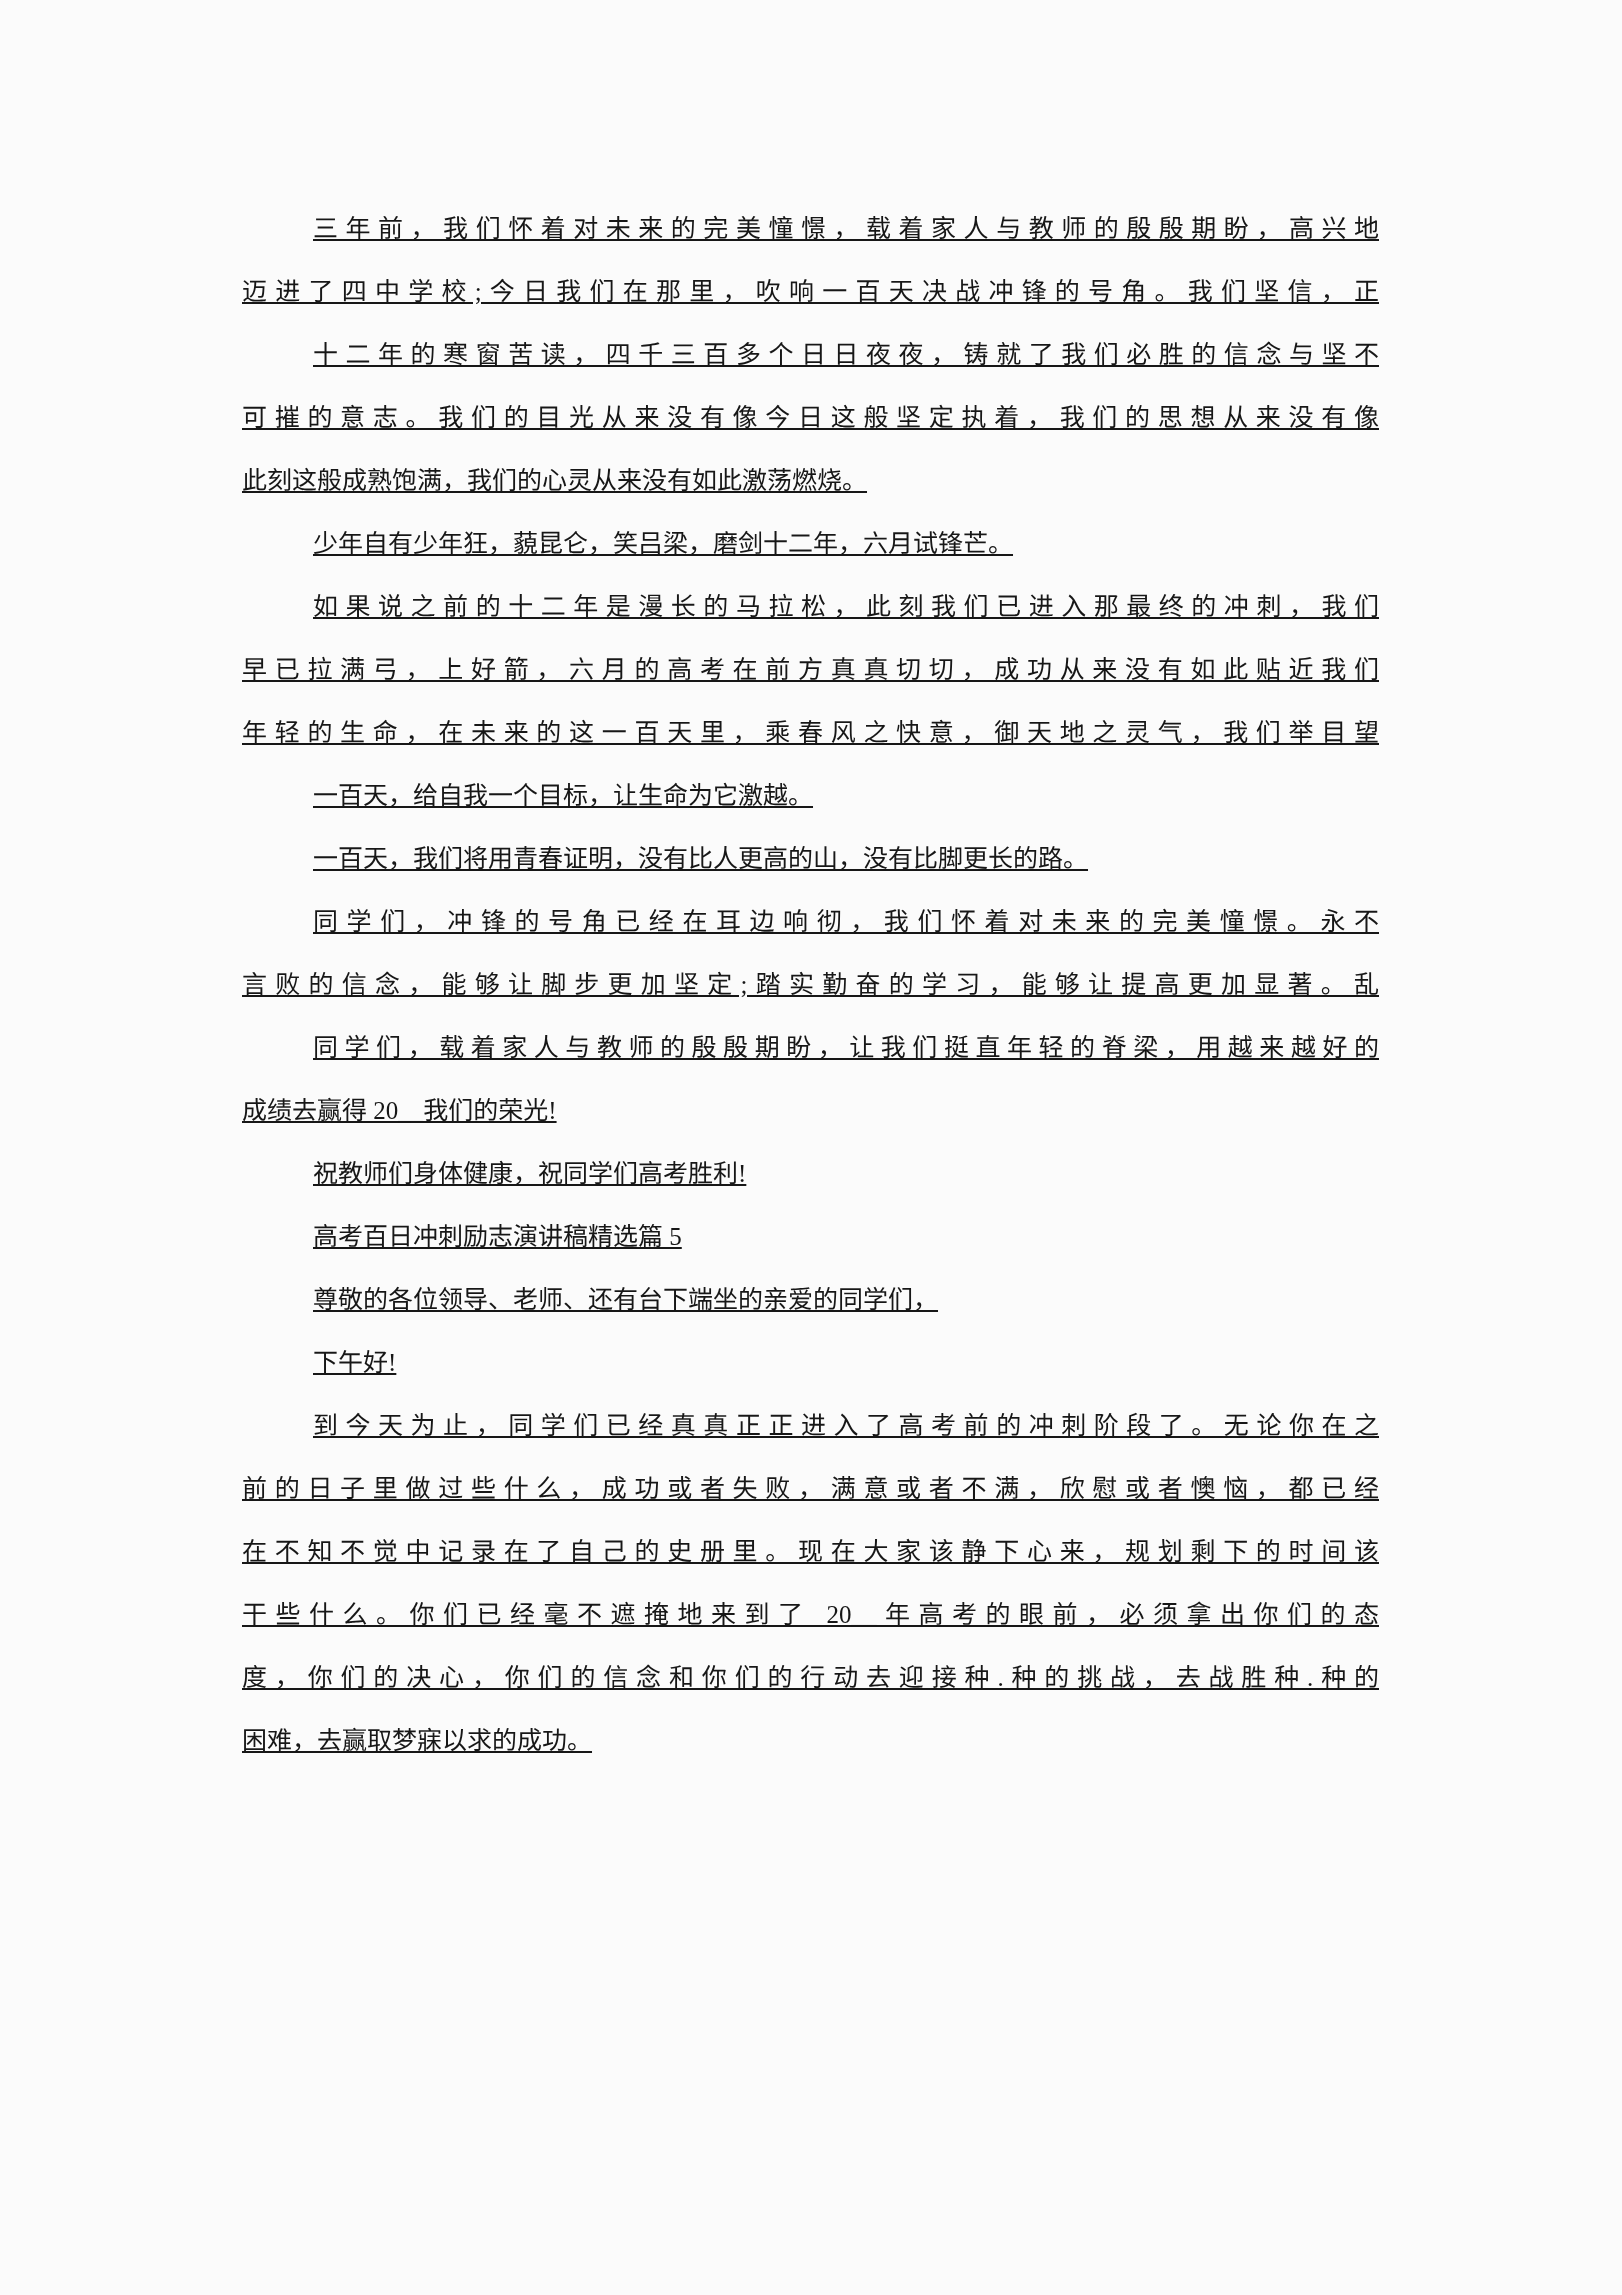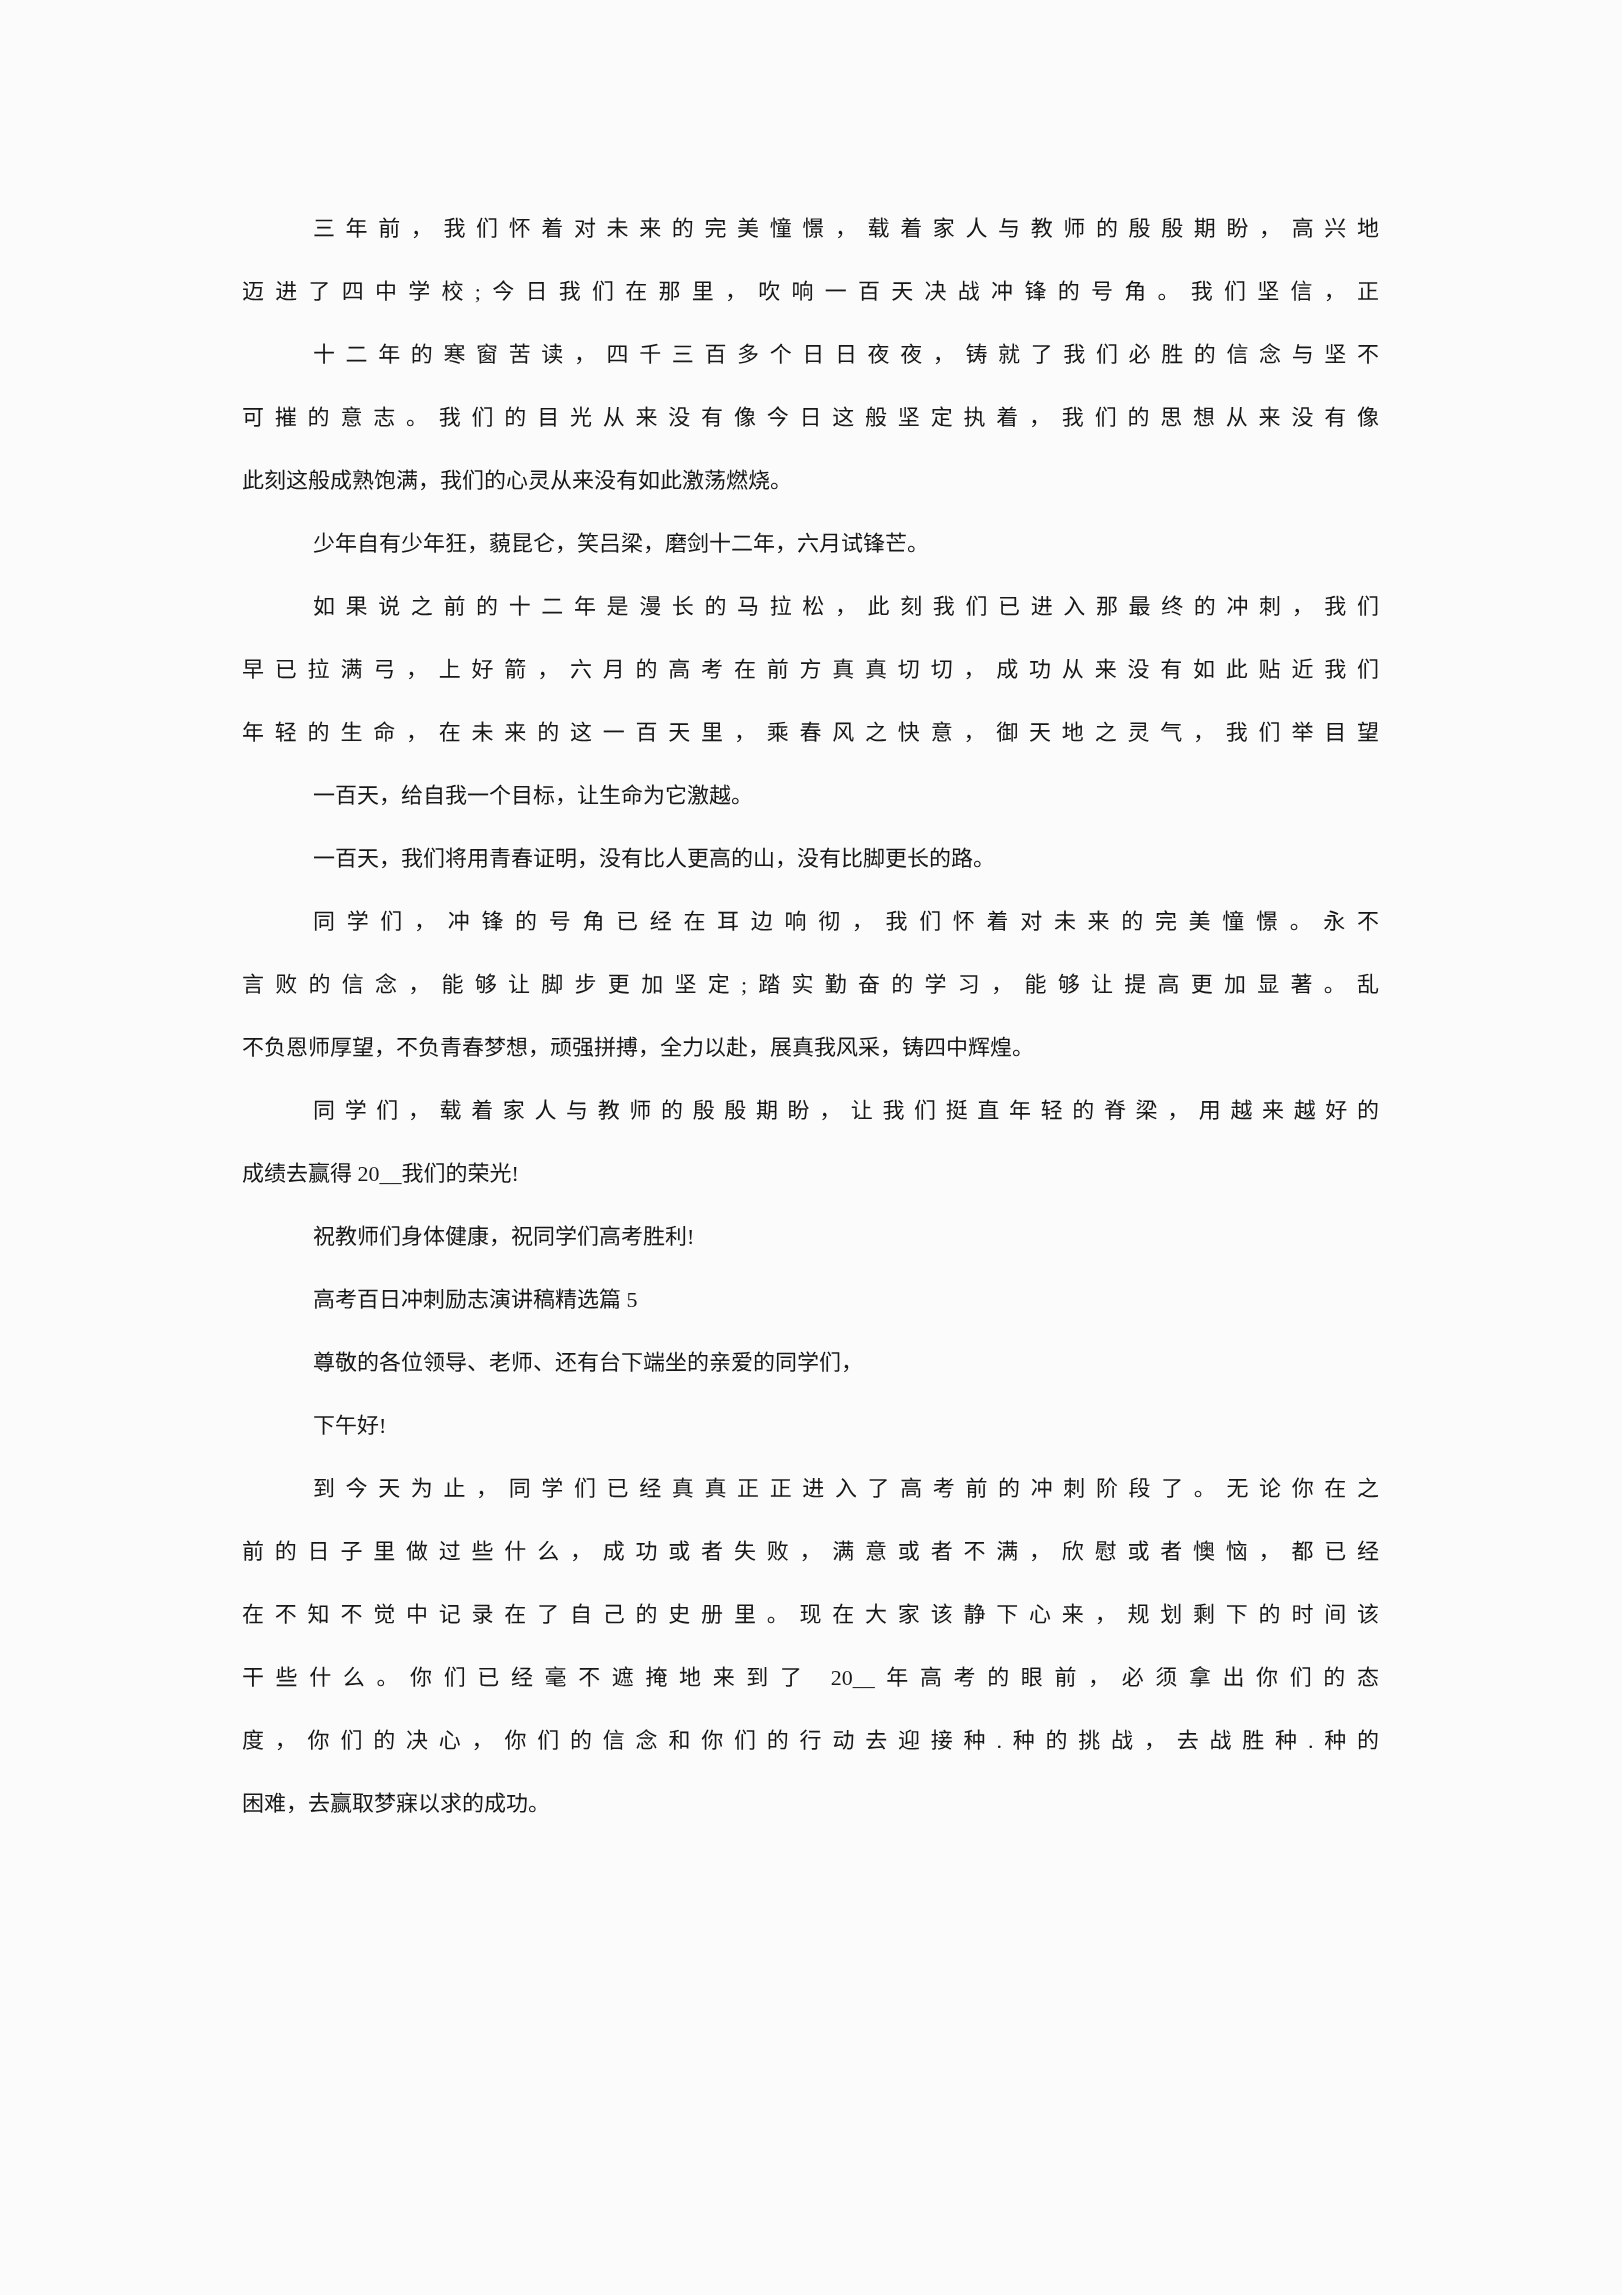--- a/index.html
+++ b/index.html
@@ -15,26 +15,27 @@
     font-family: "Liberation Serif", "DejaVu Serif", serif;
   }
   .content {
     position: absolute;
     left: 242px;
     top: 197px;
     width: 1137px;
     color: #171717;
   }
   .line {
-    font-size: 22px;
+    font-size: 25px;
     line-height: 63px;
     white-space: normal;
     text-align: justify;
     text-align-last: left;
     letter-spacing: 0;
+    text-decoration: underline;
   }
   .line.fill {
     text-align-last: justify;
   }
   .line.indent {
     text-indent: 71px;
   }
 </style>
 </head>
 <body>
@@ -47,21 +48,20 @@
       <div class="line fill">可摧的意志。我们的目光从来没有像今日这般坚定执着，我们的思想从来没有像</div>
       <div class="line">此刻这般成熟饱满，我们的心灵从来没有如此激荡燃烧。</div>
       <div class="line indent">少年自有少年狂，藐昆仑，笑吕梁，磨剑十二年，六月试锋芒。</div>
       <div class="line indent fill">如果说之前的十二年是漫长的马拉松，此刻我们已进入那最终的冲刺，我们</div>
       <div class="line fill">早已拉满弓，上好箭，六月的高考在前方真真切切，成功从来没有如此贴近我们</div>
       <div class="line fill">年轻的生命，在未来的这一百天里，乘春风之快意，御天地之灵气，我们举目望</div>
       <div class="line indent">一百天，给自我一个目标，让生命为它激越。</div>
       <div class="line indent">一百天，我们将用青春证明，没有比人更高的山，没有比脚更长的路。</div>
       <div class="line indent fill">同学们，冲锋的号角已经在耳边响彻，我们怀着对未来的完美憧憬。永不</div>
       <div class="line fill">言败的信念，能够让脚步更加坚定;踏实勤奋的学习，能够让提高更加显著。乱</div>
-      <div class="line">不负恩师厚望，不负青春梦想，顽强拼搏，全力以赴，展真我风采，铸四中辉煌。</div>
       <div class="line indent fill">同学们，载着家人与教师的殷殷期盼，让我们挺直年轻的脊梁，用越来越好的</div>
       <div class="line">成绩去赢得 20__我们的荣光!</div>
       <div class="line indent">祝教师们身体健康，祝同学们高考胜利!</div>
       <div class="line indent">高考百日冲刺励志演讲稿精选篇 5</div>
       <div class="line indent">尊敬的各位领导、老师、还有台下端坐的亲爱的同学们，</div>
       <div class="line indent">下午好!</div>
       <div class="line indent fill">到今天为止，同学们已经真真正正进入了高考前的冲刺阶段了。无论你在之</div>
       <div class="line fill">前的日子里做过些什么，成功或者失败，满意或者不满，欣慰或者懊恼，都已经</div>
       <div class="line fill">在不知不觉中记录在了自己的史册里。现在大家该静下心来，规划剩下的时间该</div>
       <div class="line fill">干些什么。你们已经毫不遮掩地来到了 20__年高考的眼前，必须拿出你们的态</div>

